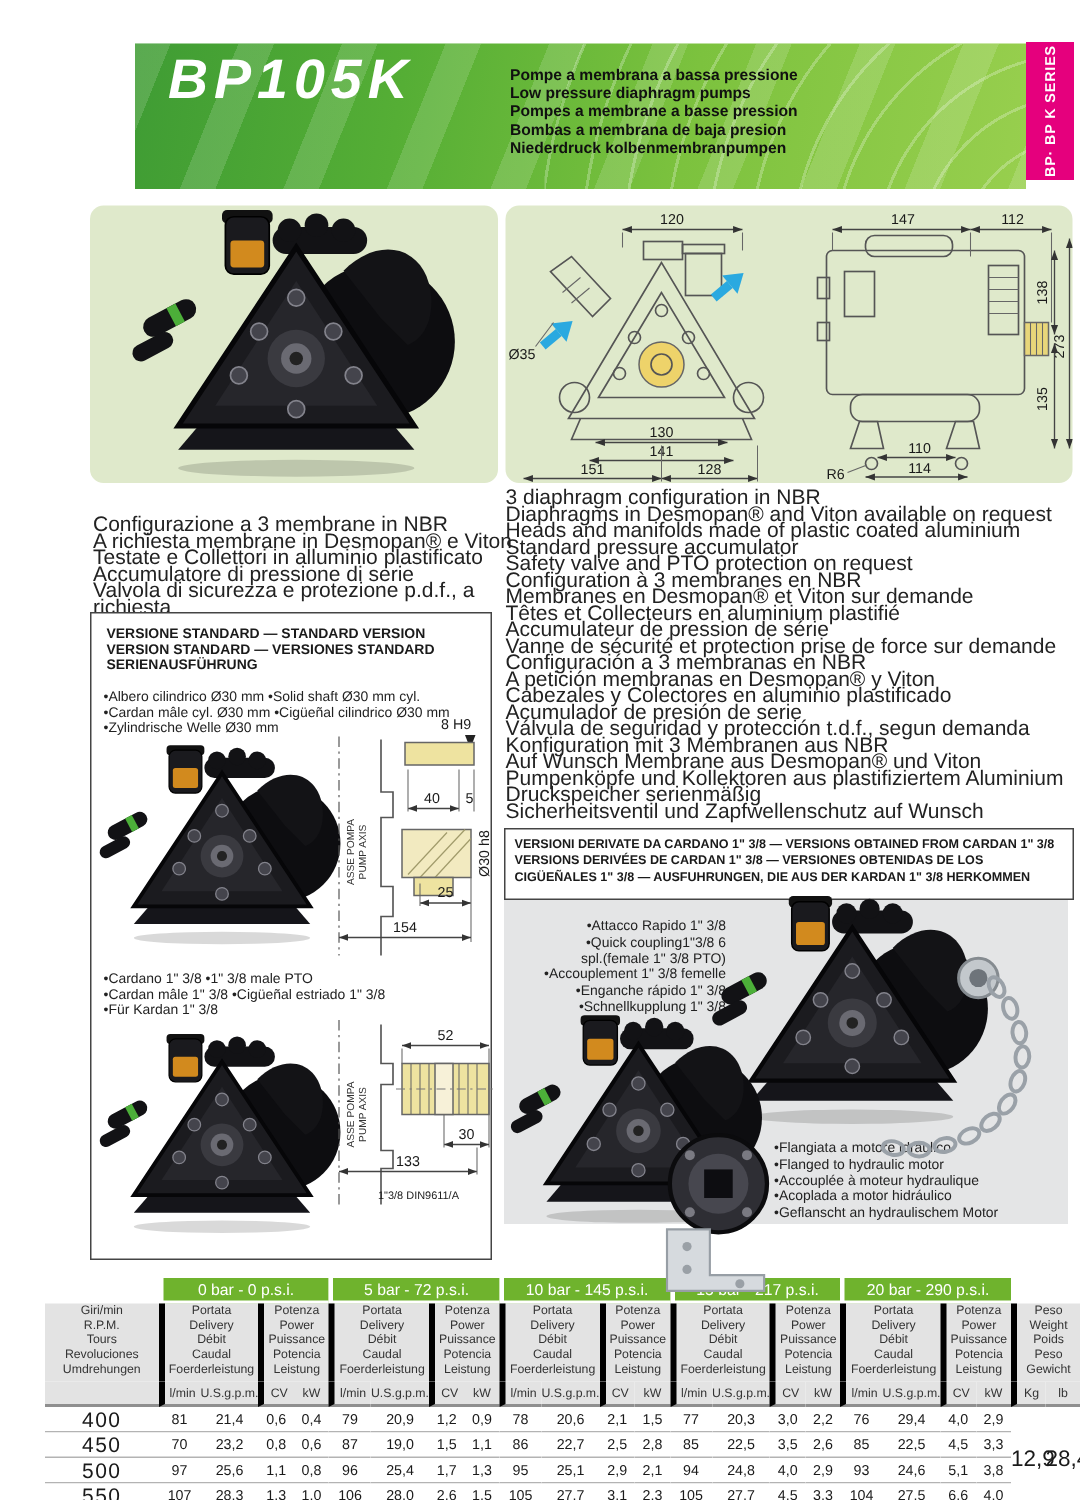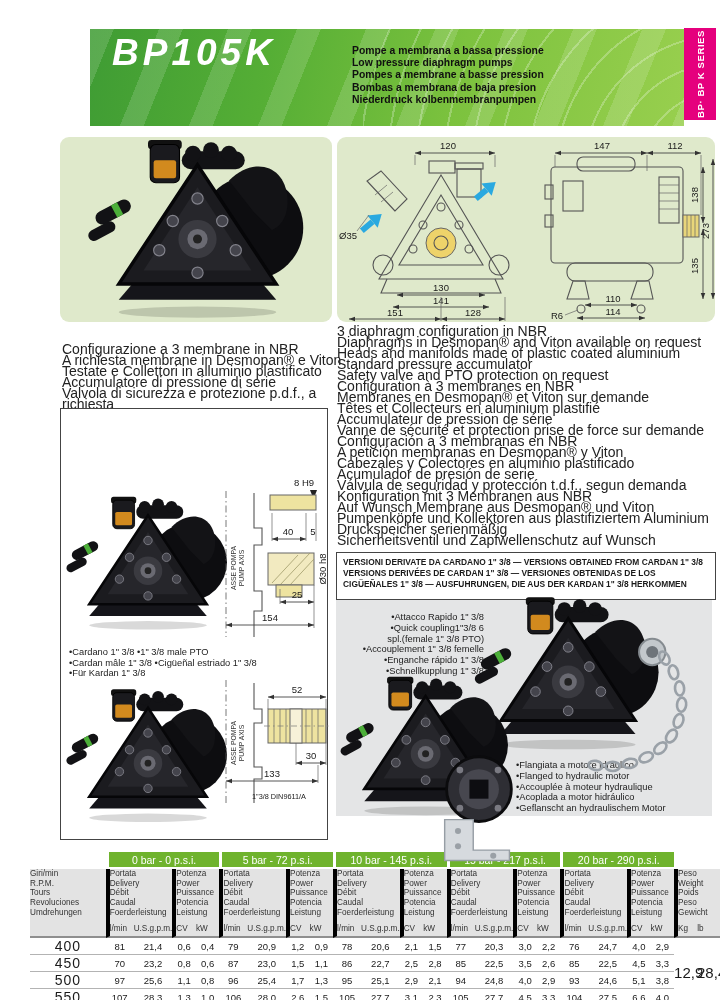--- a/index.html
+++ b/index.html
@@ -10,21 +10,21 @@
   
   .banner{left:90px;top:29px;width:594px;height:97px;
     background:linear-gradient(100deg,#3f9c34 0%,#55ae35 30%,#7cc23e 62%,#98cf4e 100%);
     overflow:hidden}
   .banner::before{content:"";position:absolute;inset:0;
     background:repeating-linear-gradient(112deg,rgba(255,255,255,.14) 0 22px,rgba(255,255,255,0) 22px 64px)}
   .banner::after{content:"";position:absolute;left:46%;top:0;right:0;bottom:0;opacity:.5;
     background:repeating-radial-gradient(circle at 112% 150%,rgba(255,255,255,0) 0 26px,rgba(255,255,255,.5) 26px 28px)}
   .banner-title{left:112px;top:32px;font-size:37px;font-weight:bold;font-style:italic;
     color:#fff;letter-spacing:4px;z-index:3}
-  .banner-subtitles{left:352px;top:45px;font-size:10.4px;font-weight:bold;line-height:12.2px;
+  .banner-subtitles{left:340px;top:45px;font-size:10.4px;font-weight:bold;line-height:12.2px;
     color:#101010;white-space:pre-line;z-index:3}
   .series-tab{left:684px;top:28px;width:32px;height:92px;background:#e5007d;color:#fff;
     display:flex;align-items:center;justify-content:center;z-index:3}
   .series-tab span{writing-mode:vertical-rl;transform:rotate(180deg);font-size:9.5px;
     font-weight:bold;letter-spacing:.6px;white-space:nowrap}
 
   
   .panel{background:#dfe9cb;border-radius:9px}
   .photo-panel{left:60px;top:137px;width:272px;height:185px}
   .drawing-panel{left:337px;top:137px;width:378px;height:185px}
@@ -53,21 +53,21 @@
 
   .pump-svg{position:absolute}
   .page-num{left:692px;top:966px;font-size:11.5px;color:#333}
 
   
   #spec-table{position:absolute;left:30px;top:852px;border-collapse:separate;border-spacing:0;
     table-layout:fixed;z-index:2;font-family:"Liberation Sans",sans-serif}
   #spec-table th,#spec-table td{padding:0;margin:0;box-sizing:border-box;font-weight:normal}
   .pressure{background:#6fb32d;color:#fff;font-weight:bold;font-size:10.5px;height:17px;
     border-left:3px solid #fff;border-bottom:2px solid #fff;text-align:center}
-  .gray{background:#e3e3e3;font-size:8.2px;color:#333;text-align:left}
+  .gray{background:#e3e3e3;font-size:8.2px;color:#333;text-align:center}
   .multi{white-space:pre-line;line-height:9.7px;height:52px;vertical-align:top;padding-top:3px}
   .sep{border-left:4px solid #000000}
   .units th{height:15px;line-height:15px;border-bottom:2px solid #8f8f8f}
   .data td{height:16px;font-size:9.5px;text-align:center;border-bottom:1px solid #b3b3b3;background:#fff}
   .data .rpm{font-size:14px;font-weight:bold;letter-spacing:1px}
   .data .wval{border-bottom:none}
   .wval span{display:inline-block;width:50%;font-size:15px}
   .blank{background:#fff}
 
   svg text{font-family:"Liberation Sans",sans-serif}
@@ -250,20 +250,26 @@
 Cabezales y Colectores en aluminio plastificado
 Acumulador de presión de serie
 Válvula de seguridad y protección t.d.f., segun demanda</div>
 <div class="abs feat de">Konfiguration mit 3 Membranen aus NBR
 Auf Wunsch Membrane aus Desmopan® und Viton
 Pumpenköpfe und Kollektoren aus plastifiziertem Aluminium
 Druckspeicher serienmäßig
 Sicherheitsventil und Zapfwellenschutz auf Wunsch</div>
 
 <div class="abs std-box">
+  <div class="abs std-title">VERSIONE STANDARD — STANDARD VERSION
+VERSION STANDARD — VERSIONES STANDARD
+SERIENAUSFÜHRUNG</div>
+  <div class="abs std-bullets b1">•Albero cilindrico Ø30 mm •Solid shaft Ø30 mm cyl.
+•Cardan mâle cyl. Ø30 mm •Cigüeñal cilindrico Ø30 mm
+•Zylindrische Welle Ø30 mm</div>
   <div class="abs std-bullets b2">•Cardano 1" 3/8 •1" 3/8 male PTO
 •Cardan mâle 1" 3/8 •Cigüeñal estriado 1" 3/8
 •Für Kardan 1" 3/8</div>
 </div>
 <svg class="pump-svg" viewBox="0 0 200 160" style="left:64px;top:490px;width:168px;height:148px">
     <use href="#pump"></use>
   </svg>
 <svg class="pump-svg" viewBox="0 0 200 160" style="left:64px;top:684px;width:168px;height:145px">
     <use href="#pump"></use>
   </svg>
@@ -524,33 +530,33 @@
         <td class="val" colspan="1">0,9</td>
         <td class="val" colspan="1">78</td>
         <td class="val" colspan="1">20,6</td>
         <td class="val" colspan="1">2,1</td>
         <td class="val" colspan="1">1,5</td>
         <td class="val" colspan="1">77</td>
         <td class="val" colspan="1">20,3</td>
         <td class="val" colspan="1">3,0</td>
         <td class="val" colspan="1">2,2</td>
         <td class="val" colspan="1">76</td>
-        <td class="val" colspan="1">24,7</td>
+        <td class="val" colspan="1">29,4</td>
         <td class="val" colspan="1">4,0</td>
         <td class="val" colspan="1">2,9</td>
         <td class="wval" colspan="2" rowspan="4"><span>12,9</span><span>28,4</span></td>
       </tr>
       <tr class="data">
         <td class="rpm" colspan="1">450</td>
         <td class="val" colspan="1">70</td>
         <td class="val" colspan="1">23,2</td>
         <td class="val" colspan="1">0,8</td>
         <td class="val" colspan="1">0,6</td>
         <td class="val" colspan="1">87</td>
-        <td class="val" colspan="1">23,0</td>
+        <td class="val" colspan="1">19,0</td>
         <td class="val" colspan="1">1,5</td>
         <td class="val" colspan="1">1,1</td>
         <td class="val" colspan="1">86</td>
         <td class="val" colspan="1">22,7</td>
         <td class="val" colspan="1">2,5</td>
         <td class="val" colspan="1">2,8</td>
         <td class="val" colspan="1">85</td>
         <td class="val" colspan="1">22,5</td>
         <td class="val" colspan="1">3,5</td>
         <td class="val" colspan="1">2,6</td>

